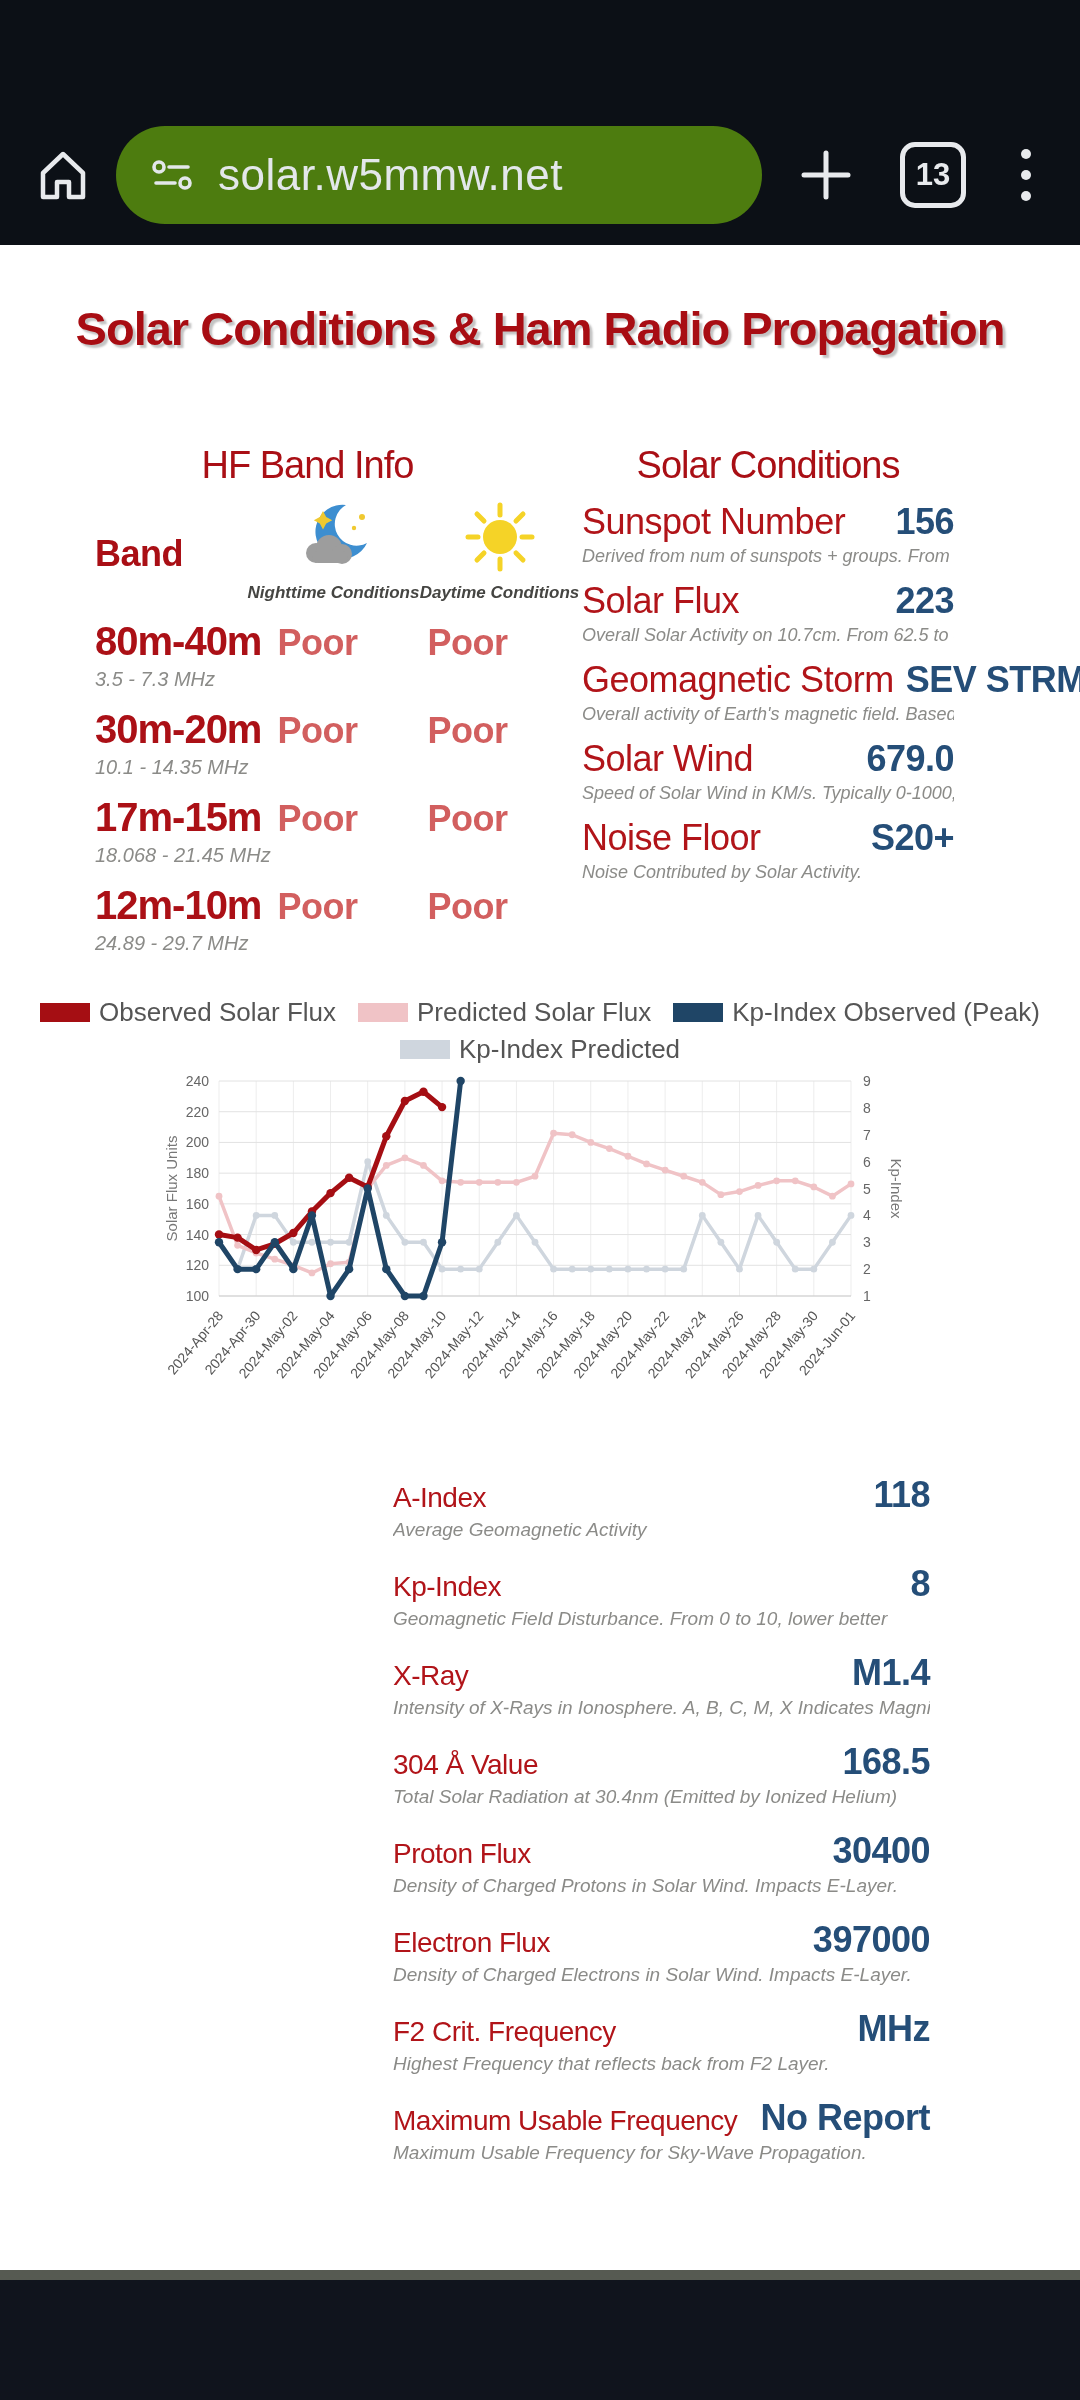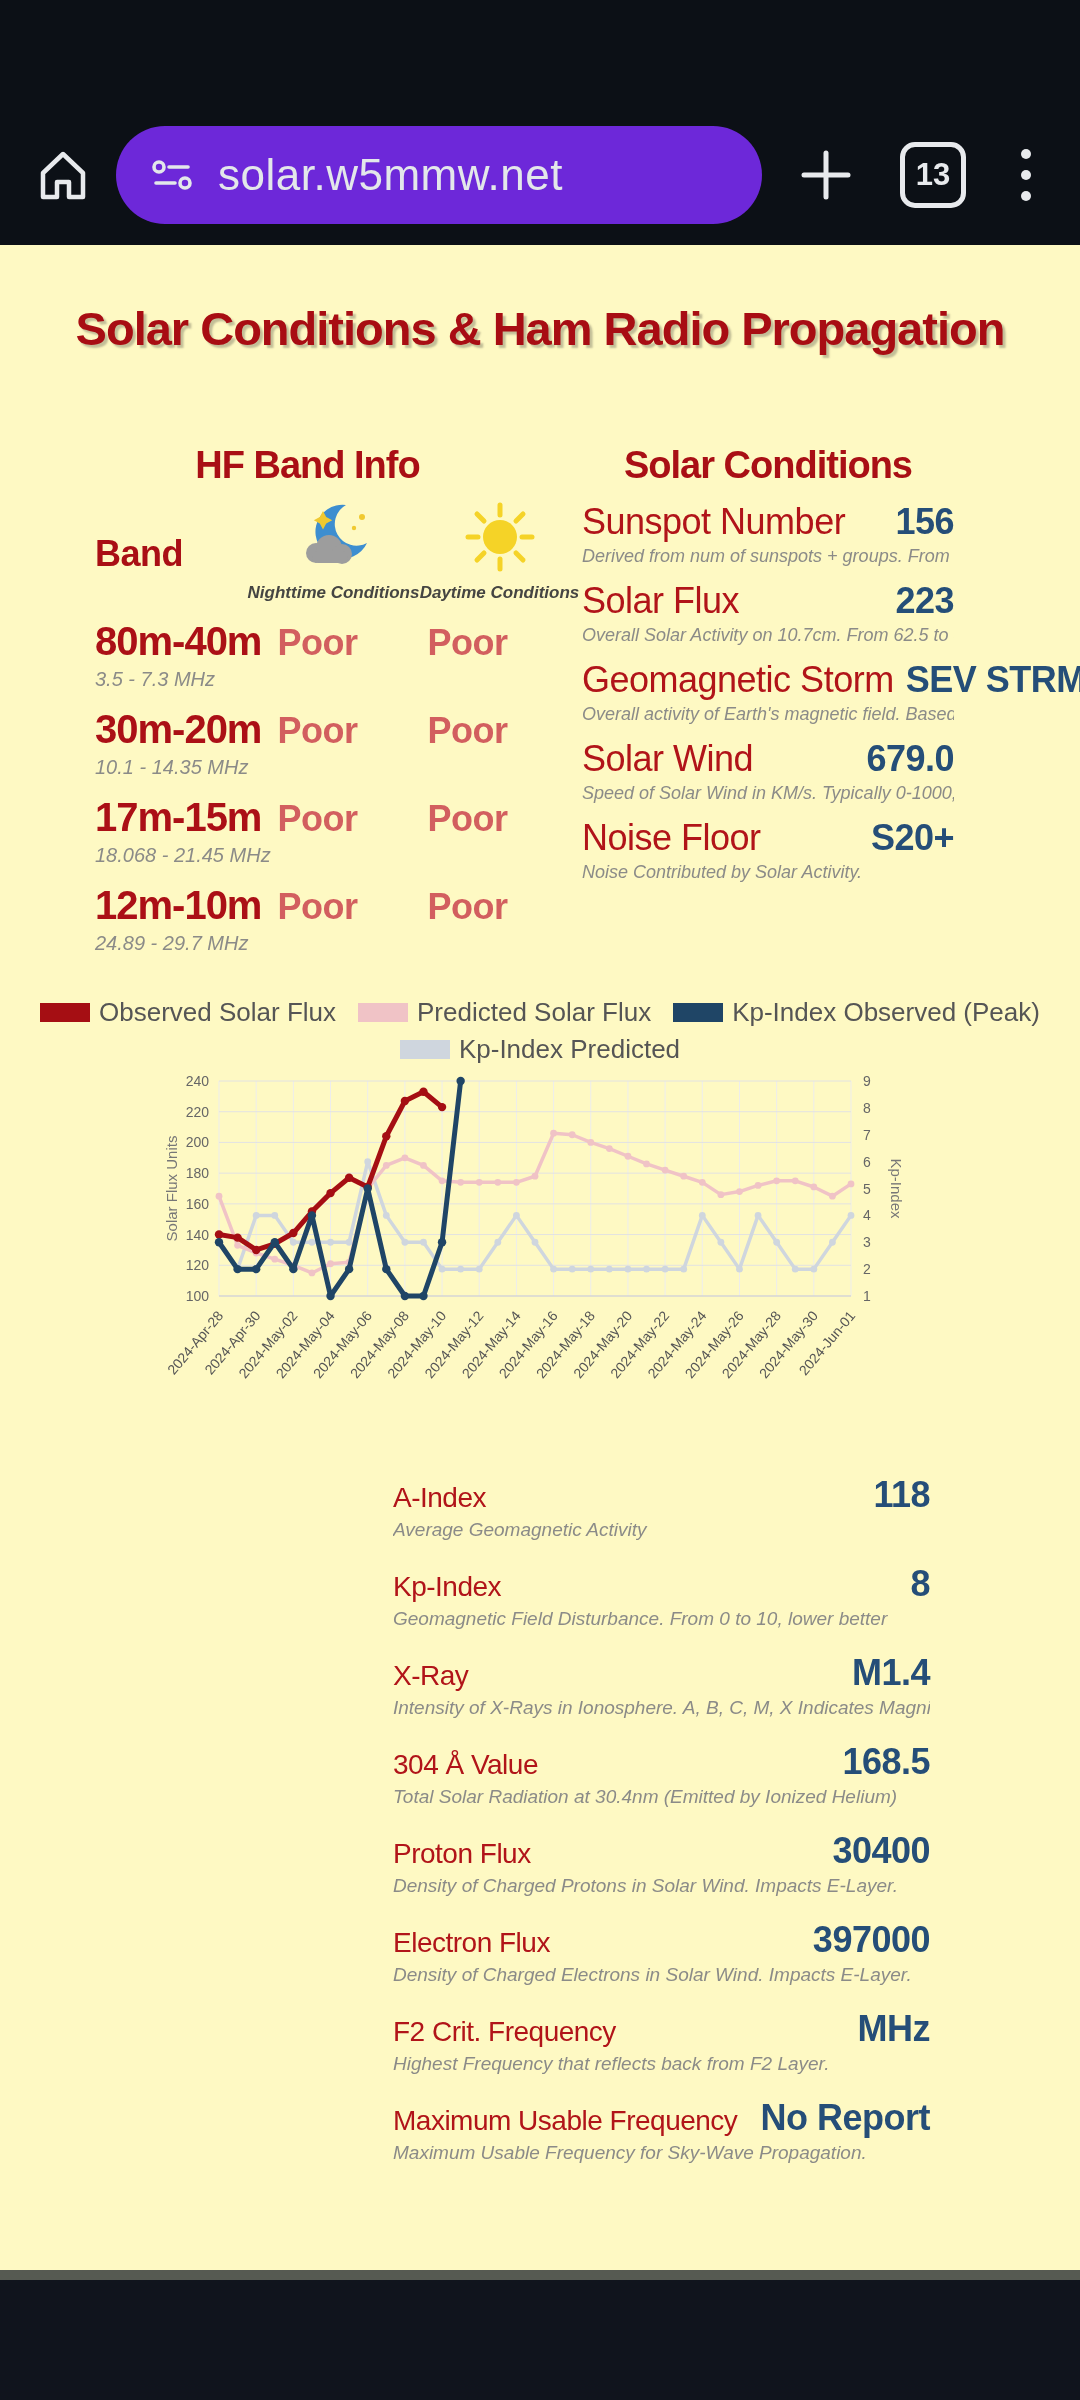--- a/index.html
+++ b/index.html
@@ -2,37 +2,37 @@
 <html><head>
 <meta charset="utf-8">
 <style>
   html,body{margin:0;padding:0;background:#000;}
   .phone{width:1080px;height:2400px;overflow:hidden;background:#0c1016;position:relative;
          font-family:"Liberation Sans",sans-serif;}
   
   .chrome{height:245px;background:#0c1016;display:flex;align-items:flex-end;}
   .chrome-row{width:100%;height:130px;display:flex;align-items:center;padding:0 34px 10px 30px;box-sizing:border-box;}
   .home-btn{width:66px;height:66px;flex:0 0 auto;margin-right:20px;display:flex;align-items:center;justify-content:center;}
-  .url-pill{flex:1;height:98px;background:#6d28d9;border-radius:50px;display:flex;align-items:center;
+  .url-pill{flex:1;height:98px;background:#4d7c0f;border-radius:50px;display:flex;align-items:center;
             padding:0 30px 0 34px;box-sizing:border-box;margin-right:34px;min-width:0;}
   .tune{margin-right:24px;flex:0 0 auto;}
   .url-text{color:#e3e7ea;font-size:44px;letter-spacing:.5px;white-space:nowrap;overflow:hidden;}
   .plus-btn{width:60px;height:60px;margin-right:44px;flex:0 0 auto;display:flex;align-items:center;justify-content:center;}
   .tab-btn{width:56px;height:56px;border:5px solid #e8eaed;border-radius:15px;color:#e8eaed;
            font-size:31px;font-weight:bold;display:flex;align-items:center;justify-content:center;flex:0 0 auto;margin-right:40px;}
   .menu-btn{width:40px;height:66px;display:flex;flex-direction:column;align-items:center;justify-content:center;gap:11px;flex:0 0 auto;}
   .menu-btn i{width:10px;height:10px;border-radius:50%;background:#e8eaed;display:block;}
   
-  .page{height:2025px;overflow:hidden;background:#fef9c3;position:relative;}
+  .page{height:2025px;overflow:hidden;background:#ffffff;position:relative;}
   .page-title{margin:56px 20px 0;text-align:center;color:#a80d13;font-size:47px;font-weight:bold;
               letter-spacing:-1px;text-shadow:3px 3px 2px rgba(40,40,40,.28);}
   .top-cols{display:flex;margin:88px 0 0 95px;}
   .col-left{width:425px;flex:0 0 auto;}
   .col-right{width:372px;flex:0 0 auto;margin-left:62px;}
-  h2.sec{color:#a90f15;font-size:38px;font-weight:bold;letter-spacing:-1px;text-align:center;margin:0 0 14px;}
+  h2.sec{color:#a90f15;font-size:38px;font-weight:normal;letter-spacing:-1px;text-align:center;margin:0 0 14px;}
   
   .hf-grid{display:grid;grid-template-columns:150px 145px 155px;column-gap:16px;}
   .hf-head{align-items:end;margin-top:10px;}
   .band-h{color:#a90f15;font-size:36px;font-weight:bold;letter-spacing:-.5px;align-self:end;padding-bottom:28px;}
   .cond-h{display:flex;flex-direction:column;align-items:center;}
   .cond-lab{font-size:17px;font-style:italic;font-weight:bold;color:#454542;margin-top:10px;white-space:nowrap;}
   .hf-row{display:grid;grid-template-columns:150px 145px 155px;align-items:baseline;margin-top:16px;}
   .band-name{color:#ab1016;font-size:40px;font-weight:bold;letter-spacing:-1px;white-space:nowrap;}
   .poor{color:#d25f5f;font-size:36px;font-weight:bold;text-align:center;letter-spacing:-.5px;}
   .freq{grid-column:1/-1;font-size:20px;font-style:italic;color:#8b8b88;margin-top:4px;}

